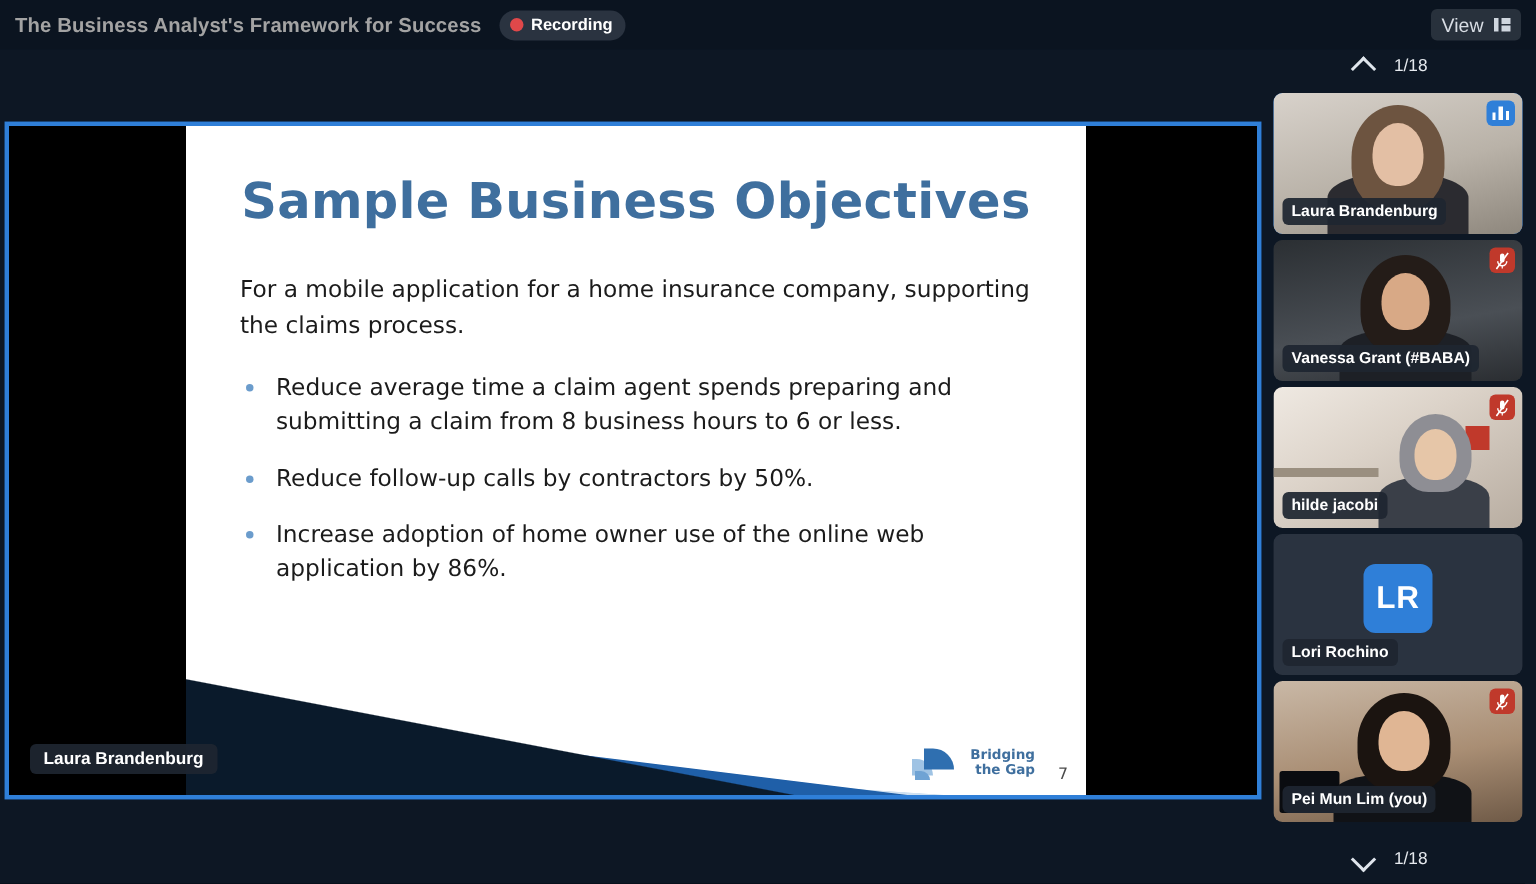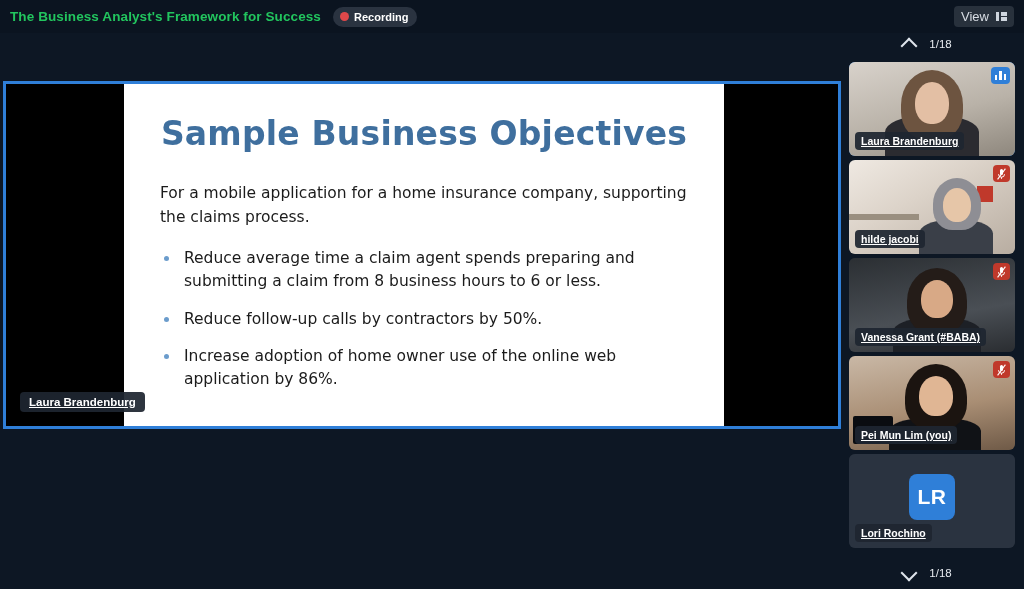--- a/index.html
+++ b/index.html
@@ -16,21 +16,21 @@
   }
 
   
   .topbar {
     position: absolute; top: 0; left: 0; width: 1024px; height: 33px;
     background: #0b1420;
     display: flex; align-items: center;
     padding: 0 10px;
   }
   .meeting-title {
-    color: #22c55e;
+    color: #a3a3a3;
     font-size: 13.5px;
     font-weight: bold;
     letter-spacing: 0.1px;
     white-space: nowrap;
   }
   .recording-pill {
     display: flex; align-items: center; gap: 5px;
     background: #2a3340;
     border-radius: 11px;
     height: 20px;
@@ -62,21 +62,21 @@
     position: absolute; background: #cfd6de; display: block;
   }
   .grid-ic i:nth-child(1) { left: 0; top: 0; width: 3px; height: 9px; }
   .grid-ic i:nth-child(2) { left: 5px; top: 0; width: 6px; height: 4px; }
   .grid-ic i:nth-child(3) { left: 5px; top: 5px; width: 6px; height: 4px; }
 
   
   .stage {
     position: absolute;
     left: 3px; top: 81px;
-    width: 838px; height: 348px;
+    width: 838px; height: 452px;
     border: 3px solid #2f7fd8;
     background: #000000;
     overflow: hidden;
   }
   .slide {
     position: absolute; left: 118px; top: 0;
     width: 600px; height: 446px;
     background: #ffffff;
     overflow: hidden;
   }
@@ -155,21 +155,20 @@
   
   .nametag {
     position: absolute;
     background: rgba(30,38,48,0.93);
     color: #ffffff;
     font-size: 11.5px;
     font-weight: bold;
     border-radius: 4px;
     padding: 4px 9px;
     white-space: nowrap;
-    text-decoration: underline;
   }
   .stage .nametag { left: 14px; bottom: 14px; }
 
   
   .pager {
     position: absolute;
     right: 10px;
     display: flex; align-items: center; gap: 12px;
     color: #e6eaef;
     font-size: 11.5px;
@@ -348,20 +347,38 @@
       </div>
       <div class="audio-ic">
           <i></i>
           <i></i>
           <i></i>
         </div>
       <div class="nametag">Laura Brandenburg</div>
     </div>
 
     <div class="tile">
+      <div class="cam cam3">
+        <div class="bg"></div>
+          <div class="body"></div>
+          <div class="hair"></div>
+          <div class="head"></div>
+      </div>
+      <div class="mic-off">
+        <svg width="9" height="12" viewBox="0 0 9 12">
+            <rect x="3" y="1" width="3" height="6" rx="1.5" fill="#fff"></rect>
+            <path d="M1.5 6.2a3 3 0 0 0 6 0" stroke="#fff" stroke-width="1" fill="none"></path>
+            <rect x="4.1" y="9" width="0.8" height="2" fill="#fff"></rect>
+            <line x1="0.6" y1="11.4" x2="8.4" y2="0.6" stroke="#fff" stroke-width="1.1"></line>
+          </svg>
+      </div>
+      <div class="nametag">Vanessa Grant (#BABA)</div>
+    </div>
+
+    <div class="tile">
       <div class="cam cam2">
         <div class="bg"></div>
           <div class="shelf"></div>
           <div class="artA"></div>
           <div class="artB"></div>
         <div class="body"></div>
           <div class="hair"></div>
           <div class="head"></div>
       </div>
       <div class="mic-off">
@@ -369,62 +386,44 @@
             <rect x="3" y="1" width="3" height="6" rx="1.5" fill="#fff"></rect>
             <path d="M1.5 6.2a3 3 0 0 0 6 0" stroke="#fff" stroke-width="1" fill="none"></path>
             <rect x="4.1" y="9" width="0.8" height="2" fill="#fff"></rect>
             <line x1="0.6" y1="11.4" x2="8.4" y2="0.6" stroke="#fff" stroke-width="1.1"></line>
           </svg>
       </div>
       <div class="nametag">hilde jacobi</div>
     </div>
 
     <div class="tile">
-      <div class="cam cam3">
+      <div class="cam cam5">
+          <div class="bg"></div>
+        </div>
+      <div class="avatar-initials">LR</div>
+      <div class="nametag">Lori Rochino</div>
+    </div>
+
+    <div class="tile">
+      <div class="cam cam4">
         <div class="bg"></div>
+          <div class="screen"></div>
           <div class="body"></div>
           <div class="hair"></div>
           <div class="head"></div>
       </div>
       <div class="mic-off">
         <svg width="9" height="12" viewBox="0 0 9 12">
             <rect x="3" y="1" width="3" height="6" rx="1.5" fill="#fff"></rect>
             <path d="M1.5 6.2a3 3 0 0 0 6 0" stroke="#fff" stroke-width="1" fill="none"></path>
             <rect x="4.1" y="9" width="0.8" height="2" fill="#fff"></rect>
             <line x1="0.6" y1="11.4" x2="8.4" y2="0.6" stroke="#fff" stroke-width="1.1"></line>
           </svg>
       </div>
-      <div class="nametag">Vanessa Grant (#BABA)</div>
-    </div>
-
-    <div class="tile">
-      <div class="cam cam4">
-        <div class="bg"></div>
-          <div class="screen"></div>
-          <div class="body"></div>
-          <div class="hair"></div>
-          <div class="head"></div>
-      </div>
-      <div class="mic-off">
-        <svg width="9" height="12" viewBox="0 0 9 12">
-            <rect x="3" y="1" width="3" height="6" rx="1.5" fill="#fff"></rect>
-            <path d="M1.5 6.2a3 3 0 0 0 6 0" stroke="#fff" stroke-width="1" fill="none"></path>
-            <rect x="4.1" y="9" width="0.8" height="2" fill="#fff"></rect>
-            <line x1="0.6" y1="11.4" x2="8.4" y2="0.6" stroke="#fff" stroke-width="1.1"></line>
-          </svg>
-      </div>
       <div class="nametag">Pei Mun Lim (you)</div>
-    </div>
-
-    <div class="tile">
-      <div class="cam cam5">
-          <div class="bg"></div>
-        </div>
-      <div class="avatar-initials">LR</div>
-      <div class="nametag">Lori Rochino</div>
     </div>
   </div>
 
   <div class="pager bottom">
     <span class="chev down"></span>
     <span>1/18</span>
   </div>
 
 </div>
 

